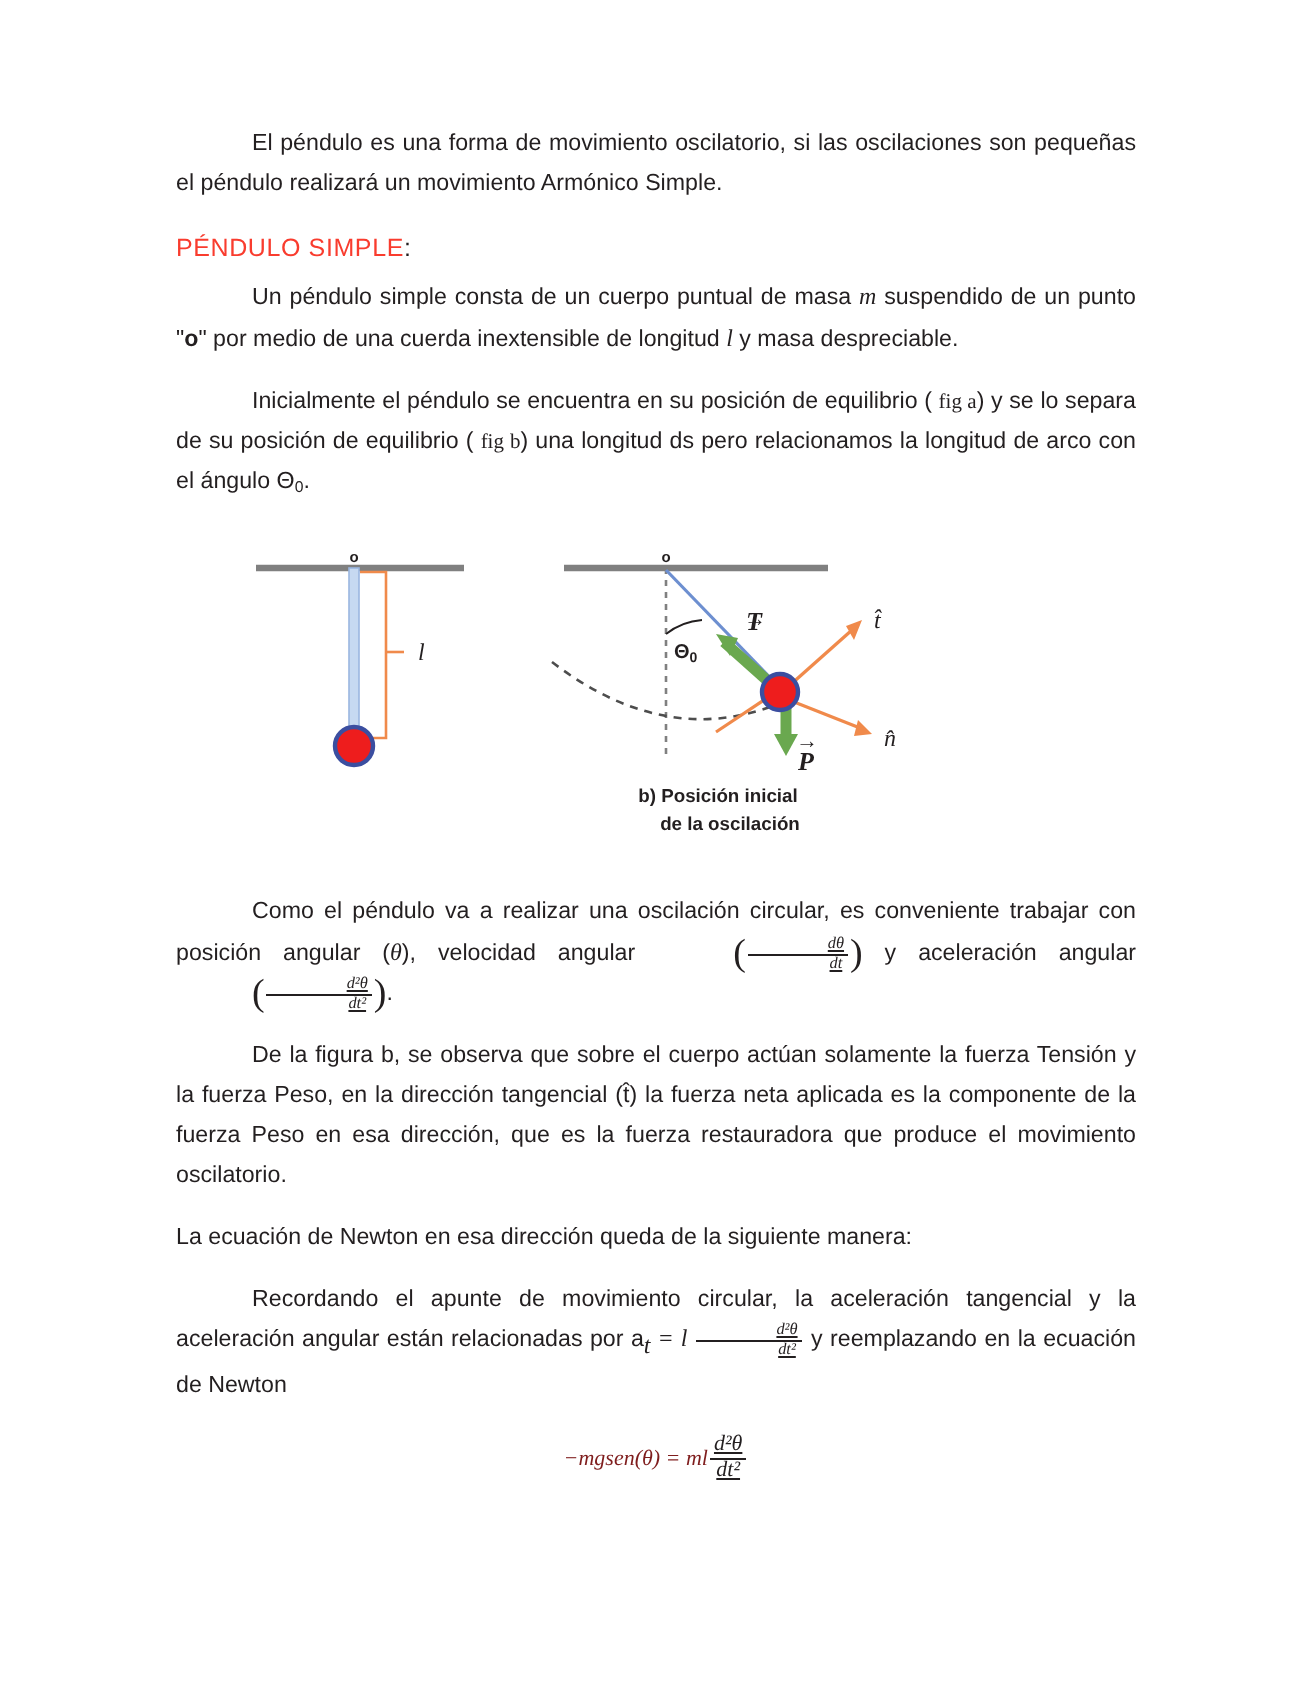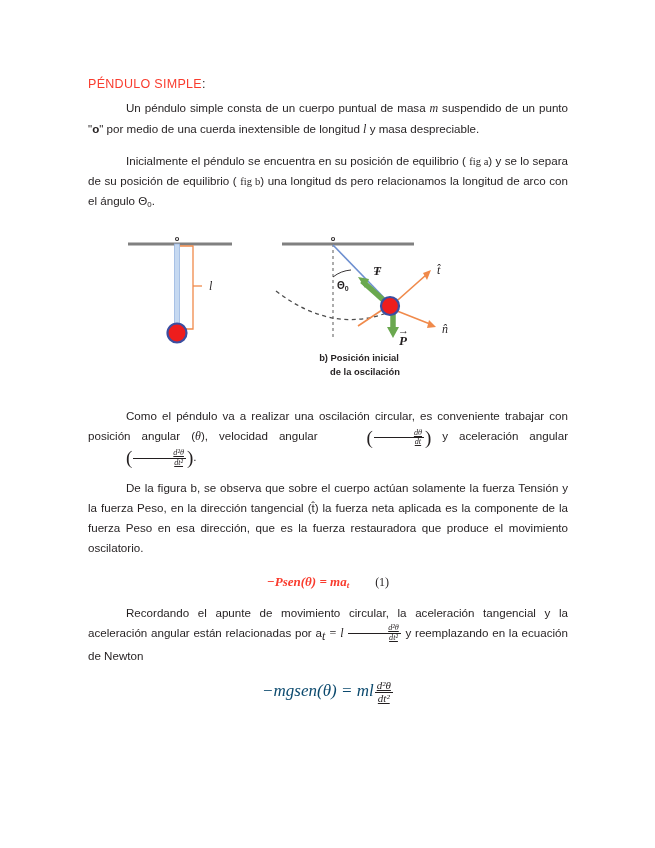--- a/index.html
+++ b/index.html
@@ -111,23 +111,23 @@
     font-size: 13px;
   }
   .eq-num {
     color: #231f20;
     font-style: normal;
     font-weight: normal;
     font-size: 12px;
     margin-left: 26px;
   }
   .eq-black {
-    color: #0c4a6e;
+    color: #7f1d1d;
     font-style: italic;
-    font-size: 17px;
+    font-size: 11px;
   }
 
   
   .frac {
     display: inline-block;
     vertical-align: middle;
     text-align: center;
     font-family: "Liberation Serif", serif;
     font-style: italic;
     line-height: 1.05;
@@ -152,20 +152,21 @@
   }
   .paren-wrap .pz { font-size: 19px; vertical-align: middle; }
 </style>
 </head>
 <body>
 
 <div class="page">
   <div class="content">
 
 
+    <p class="para">El péndulo es una forma de movimiento oscilatorio, si las oscilaciones son pequeñas el péndulo realizará un movimiento Armónico Simple.</p>
 
     <div class="section-head"><span>PÉNDULO SIMPLE</span><span class="colon">:</span></div>
 
     <p class="para"><span>Un péndulo simple consta de un cuerpo puntual de masa </span><span class="mathvar">m</span><span> suspendido de un punto "</span><span class="bold">o</span><span>" por medio de una cuerda inextensible de longitud </span><span class="mathvar">l</span><span> y masa despreciable.</span></p>
 
     <p class="para"><span>Inicialmente el péndulo se encuentra en su posición de equilibrio ( </span><span class="smallcaps-fig">fig a</span><span>) y se lo separa de su posición de equilibrio ( </span><span class="smallcaps-fig">fig b</span><span>) una longitud ds pero relacionamos la longitud de arco con el ángulo Θ</span><sub>0</sub><span>.</span></p>
 
     <div class="figures">
 
       <div class="fig fig-a">
@@ -237,22 +238,22 @@
       <div class="caption cap-b">
         <div class="cap-line1">b) Posición inicial</div>
         <div class="cap-line2">de la oscilación</div>
       </div>
     </div>
 
     <p class="para"><span>Como el péndulo va a realizar una oscilación circular, es conveniente trabajar con posición angular (</span><span class="mathvar">θ</span><span>), velocidad angular </span><span class="paren-wrap"><span class="pz">(</span><span class="frac small"><span class="num">dθ</span><span class="den">dt</span></span><span class="pz">)</span></span><span> y aceleración angular </span><span class="paren-wrap"><span class="pz">(</span><span class="frac small"><span class="num">d²θ</span><span class="den">dt²</span></span><span class="pz">)</span></span><span>.</span></p>
 
     <p class="para">De la figura b, se observa que sobre el cuerpo actúan solamente la fuerza Tensión y la fuerza Peso, en la dirección tangencial (t̂) la fuerza neta aplicada es la componente de la fuerza Peso en esa dirección, que es la fuerza restauradora que produce el movimiento oscilatorio.</p>
 
-
-    <div class="eq-display"><span class="eq-red"><span>−Psen(θ) = ma</span><sub>t</sub></span><span class="eq-num">(1)</span></div>
+    <p class="para noindent">La ecuación de Newton en esa dirección queda de la siguiente manera:</p>
+
 
     <p class="para"><span>Recordando el apunte de movimiento circular, la aceleración tangencial y la aceleración angular están relacionadas por  a</span><sub class="mathvar">t</sub><span class="mathvar"> = l </span><span class="frac small"><span class="num">d²θ</span><span class="den">dt²</span></span><span> y reemplazando en la ecuación de Newton</span></p>
 
     <div class="eq-display"><span class="eq-black">−mgsen(θ) = ml</span><span class="frac med"><span class="num">d²θ</span><span class="den">dt²</span></span></div>
 
 
   </div>
 </div>
 
 </body></html>

